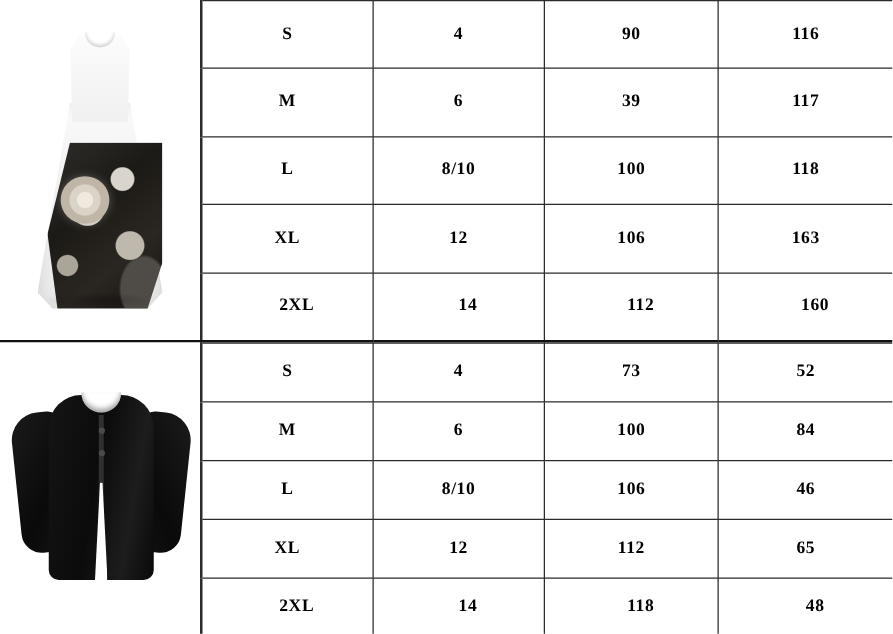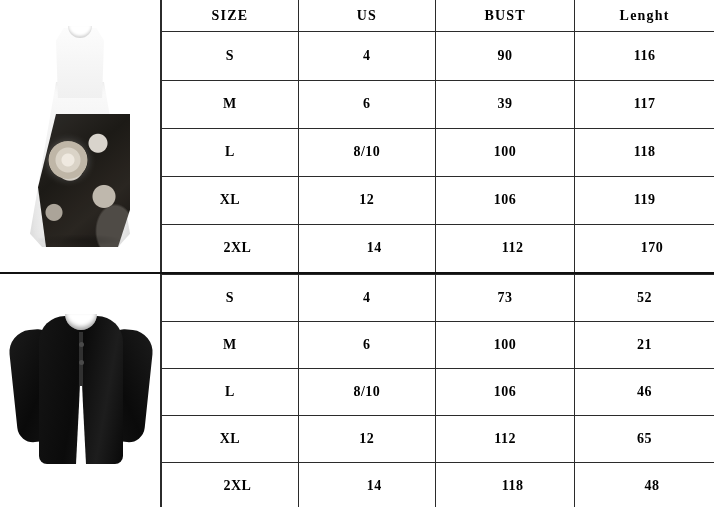--- a/index.html
+++ b/index.html
@@ -249,26 +249,20 @@
 
     <div class="table-wrap">
       <table class="tbl-a">
         <colgroup>
             <col class="c1">
             <col class="c2">
             <col class="c3">
             <col class="c4">
           </colgroup>
         <tbody>
-          <tr class="header-row">
-            <th>SIZE</th>
-            <th>US</th>
-            <th>BUST</th>
-            <th>Lenght</th>
-          </tr>
           <tr>
             <td>S</td>
             <td>4</td>
             <td>90</td>
             <td>116</td>
           </tr>
           <tr>
             <td>M</td>
             <td>6</td>
             <td>39</td>
@@ -277,27 +271,27 @@
           <tr>
             <td>L</td>
             <td>8/10</td>
             <td>100</td>
             <td>118</td>
           </tr>
           <tr>
             <td>XL</td>
             <td>12</td>
             <td>106</td>
-            <td>119</td>
+            <td>163</td>
           </tr>
           <tr>
             <td>2XL</td>
             <td>14</td>
             <td>112</td>
-            <td>170</td>
+            <td>160</td>
           </tr>
         </tbody>
       </table>
     </div>
   </div>
 
   <div class="block block-b">
 
     <div class="img-cell">
       <div class="cardigan">
@@ -324,21 +318,21 @@
           <tr>
             <td>S</td>
             <td>4</td>
             <td>73</td>
             <td>52</td>
           </tr>
           <tr>
             <td>M</td>
             <td>6</td>
             <td>100</td>
-            <td>21</td>
+            <td>84</td>
           </tr>
           <tr>
             <td>L</td>
             <td>8/10</td>
             <td>106</td>
             <td>46</td>
           </tr>
           <tr>
             <td>XL</td>
             <td>12</td>

